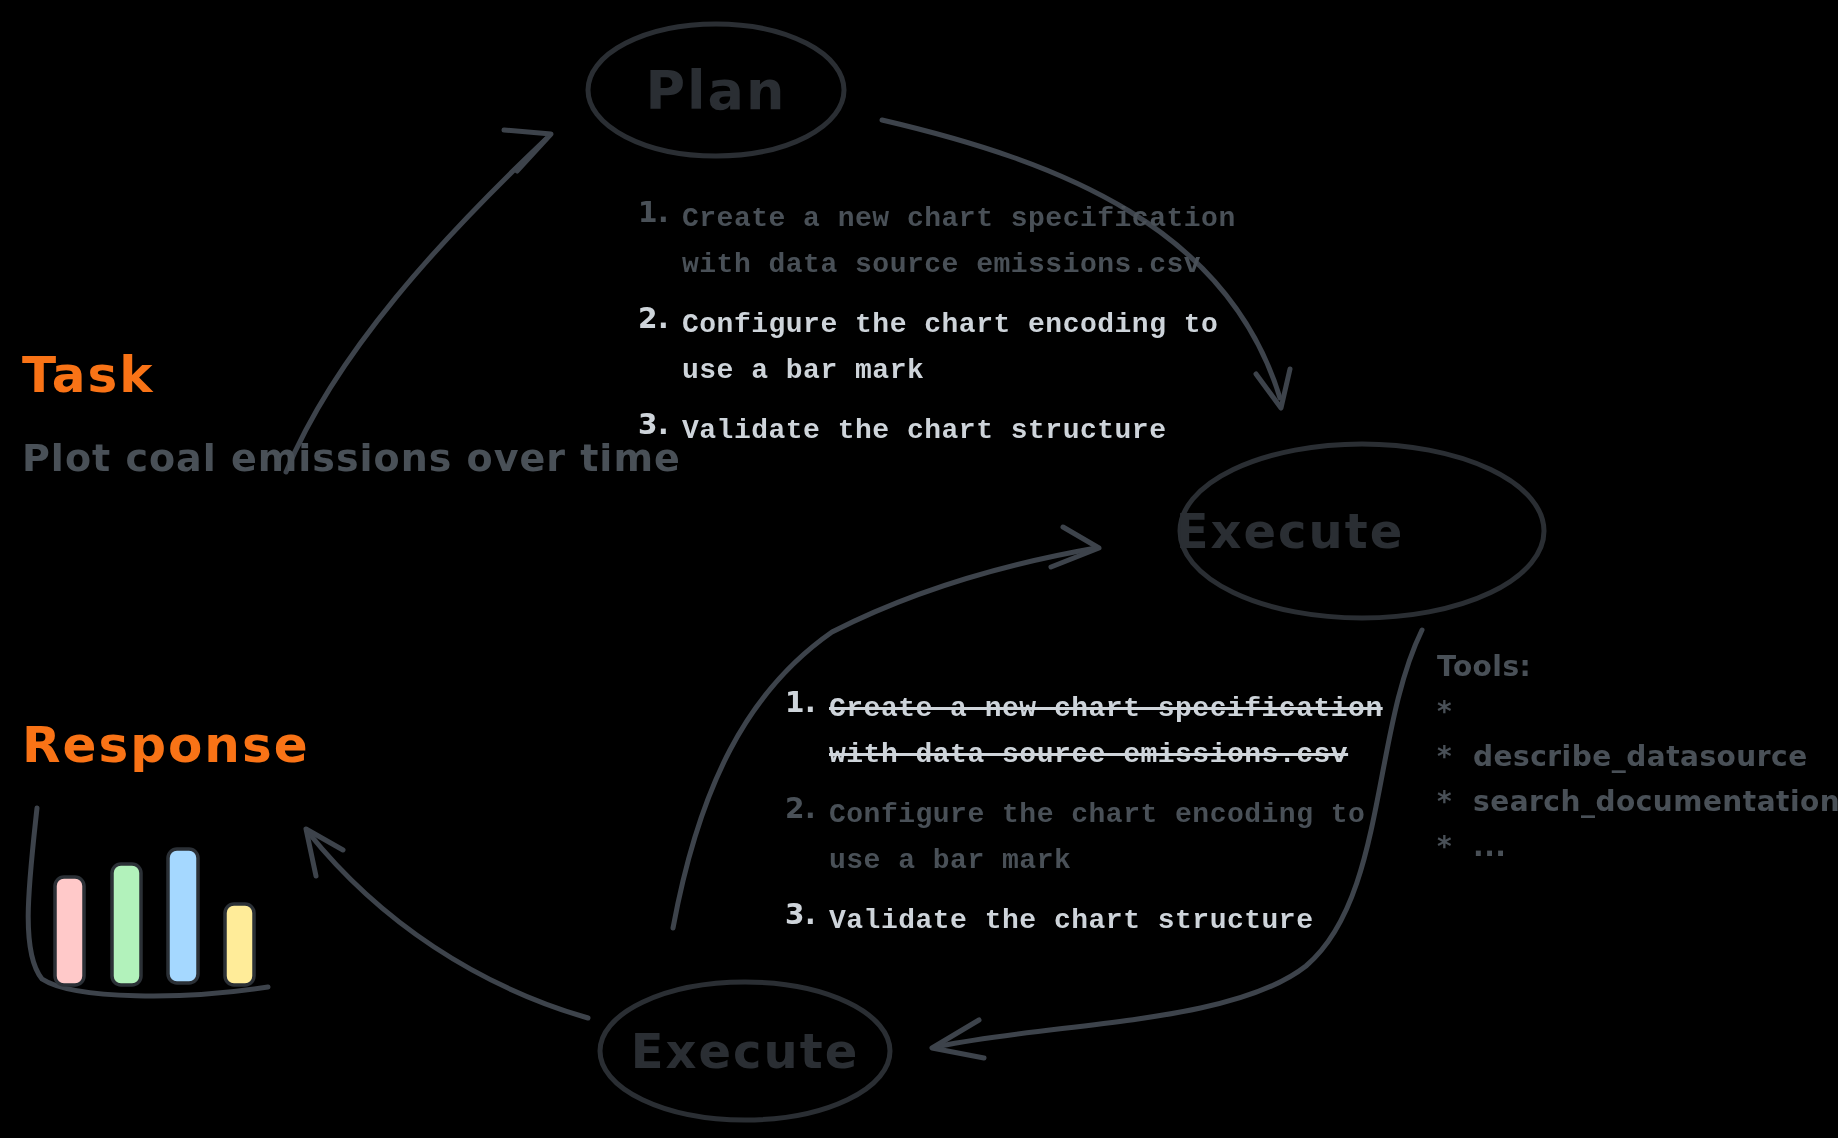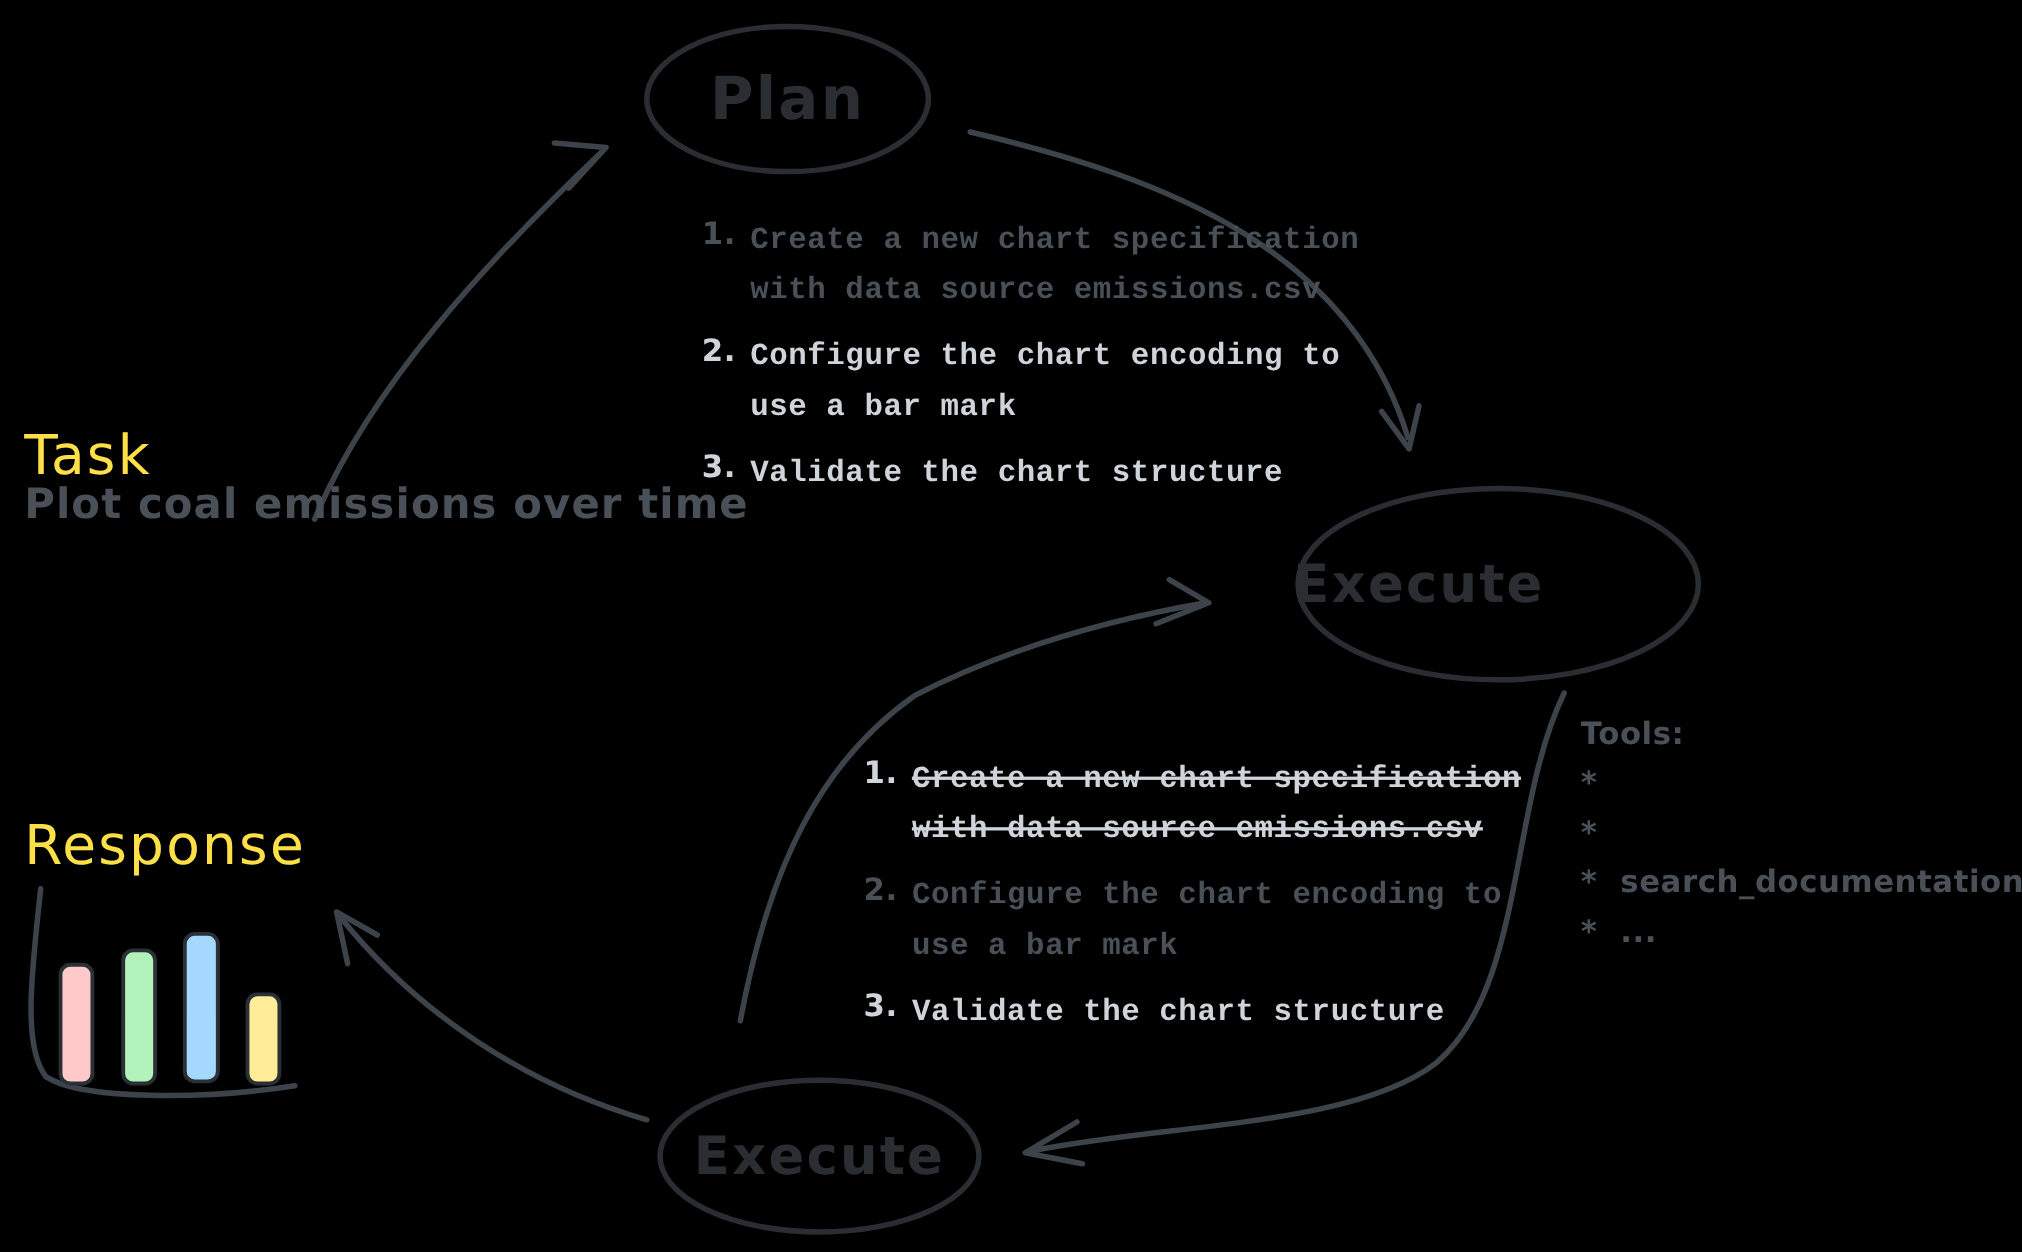--- a/index.html
+++ b/index.html
@@ -18,29 +18,28 @@
     font-weight:bold;
     letter-spacing:2px;
     white-space:nowrap;
   }
   #plan-label{left:716px;top:90px;font-size:54px;}
   #execute-label{left:1290px;top:531px;font-size:48px;}
   #replan-label{left:745px;top:1051px;font-size:48px;}
   
   .big-heading{
     position:absolute;
-    color:#fde047;
+    color:#f97316;
     font-size:50px;
-    font-weight:normal;
+    font-weight:bold;
     letter-spacing:2px;
     white-space:nowrap;
-    margin-top:39px;
   }
   #task-heading{left:22px;top:346px;}
-  #response-heading{left:22px;top:700px;}
+  #response-heading{left:22px;top:716px;}
   #task-desc{
     position:absolute;left:22px;top:436px;
     color:#495057;font-size:38px;font-weight:bold;
     letter-spacing:1px;white-space:nowrap;
   }
   
   .steps{position:absolute;font-size:28px;font-weight:bold;letter-spacing:0.5px;}
   #plan-steps{left:638px;top:196px;width:650px;}
   #replan-steps{left:785px;top:686px;width:660px;}
   .step{display:flex;margin-bottom:14px;}
@@ -158,20 +157,21 @@
   </div>
 </div>
 
 <div id="tools">
   <span class="tools-title">Tools:</span>
   <div class="tool-row">
     <span class="bullet">*</span>
   </div>
   <div class="tool-row">
     <span class="bullet">*</span>
+    <span>describe_datasource</span>
   </div>
   <div class="tool-row">
     <span class="bullet">*</span>
     <span>search_documentation</span>
   </div>
   <div class="tool-row">
     <span class="bullet">*</span>
     <span>...</span>
   </div>
 </div>

